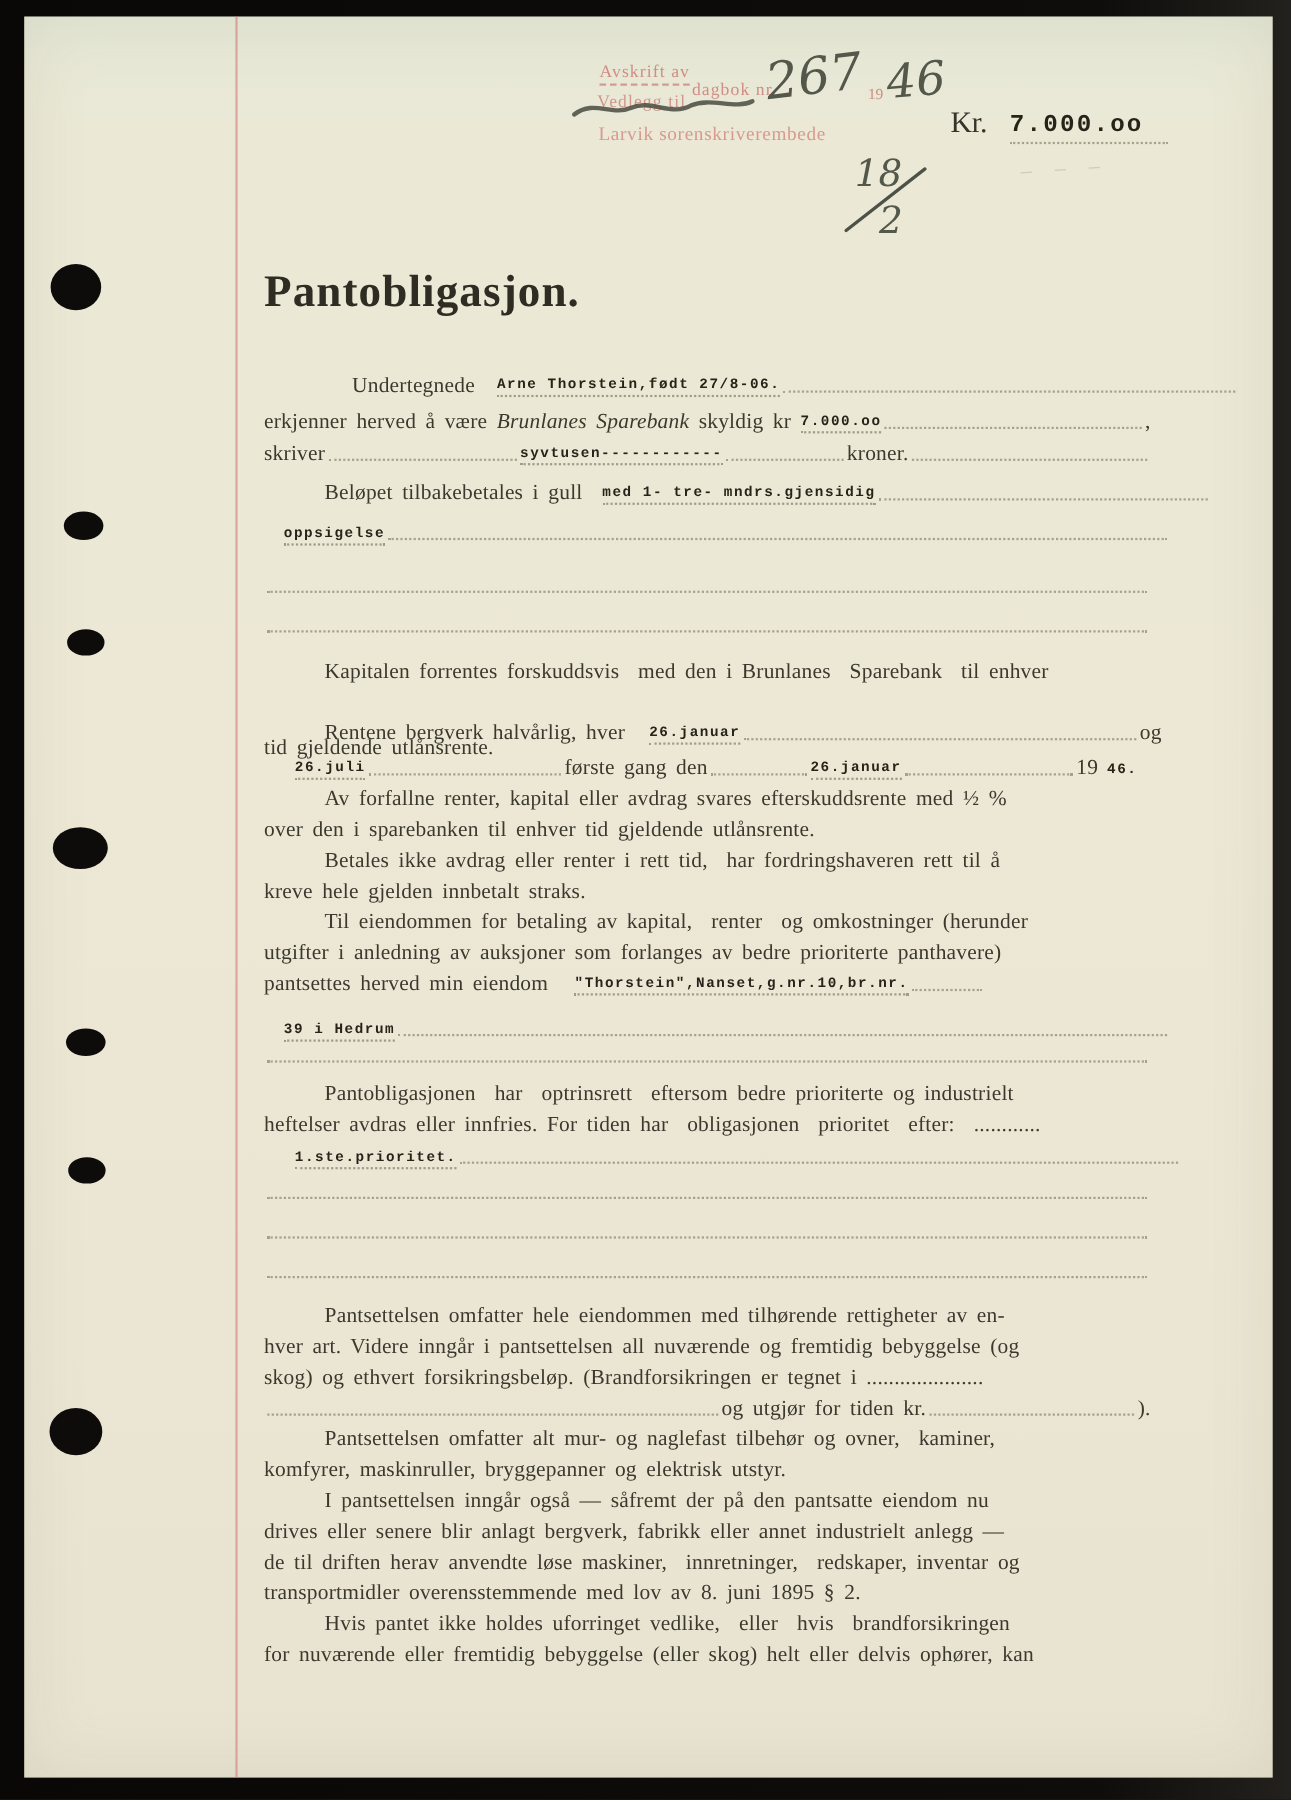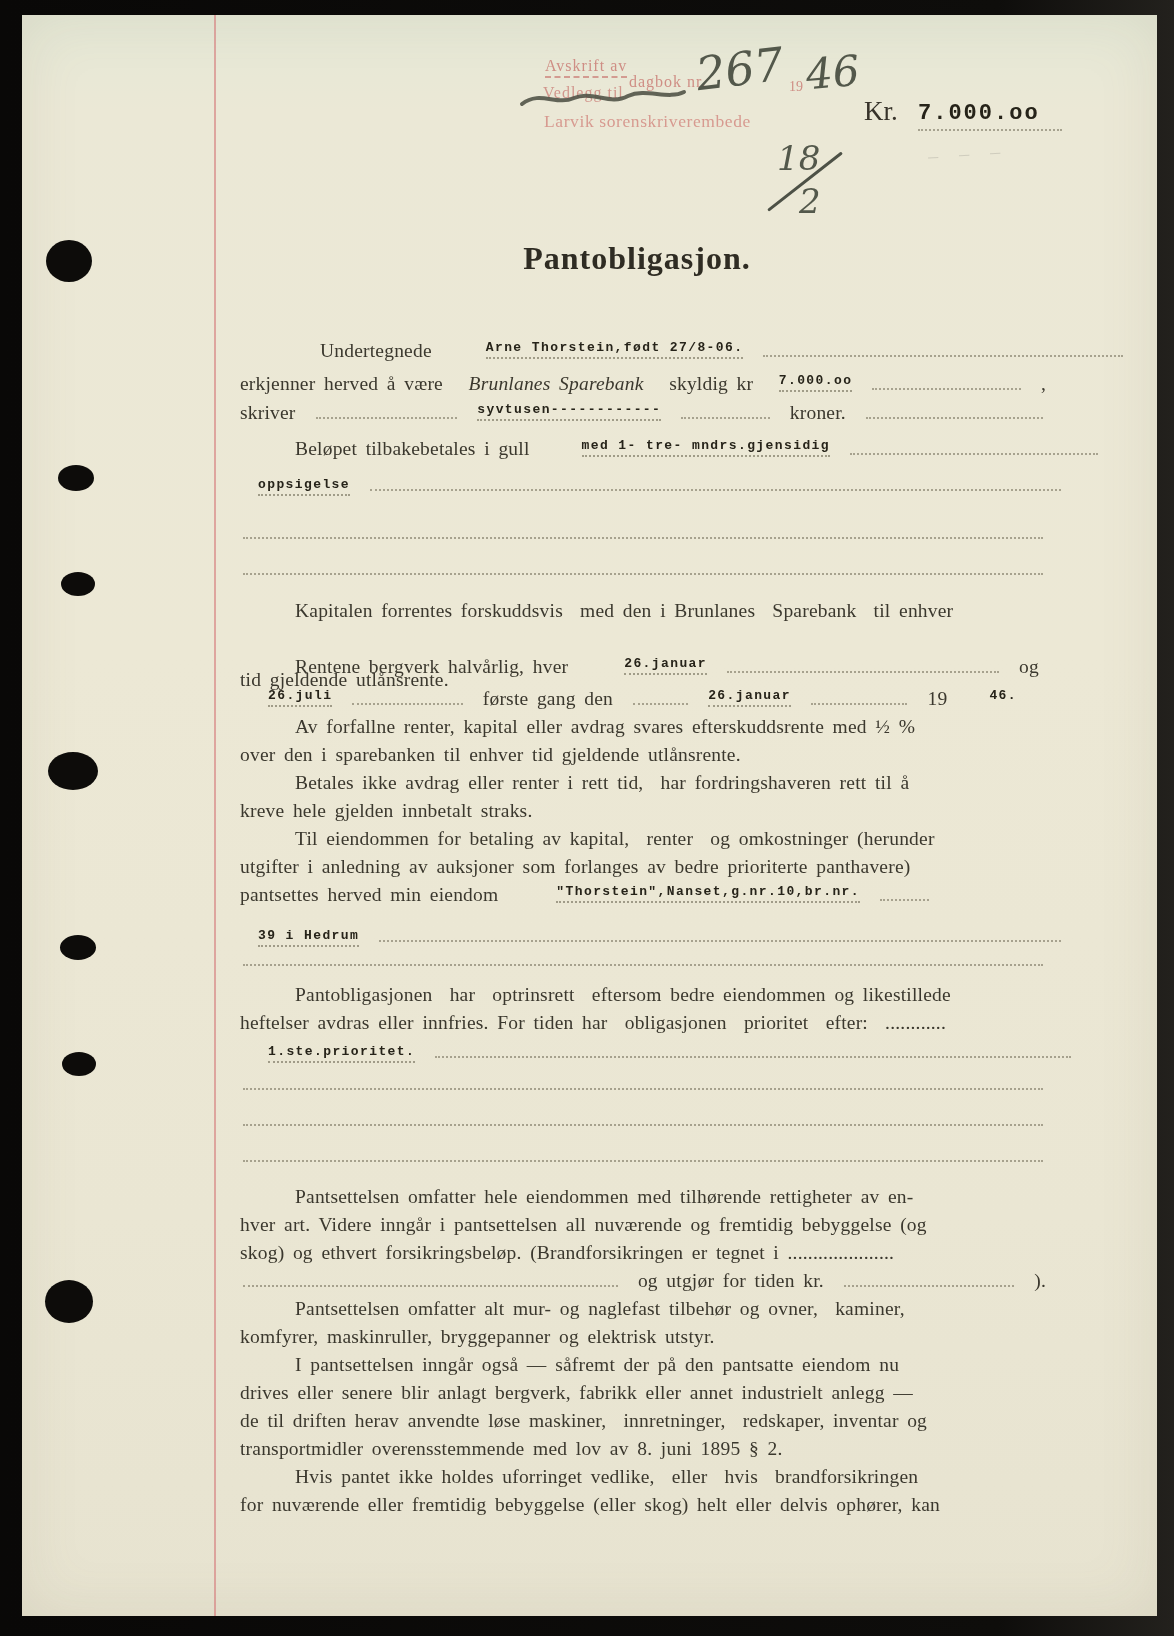--- a/index.html
+++ b/index.html
@@ -7,34 +7,34 @@
          background:linear-gradient(90deg,#090807 0%,#0e0d0b 85%,#23211d 100%);
          font-family:"Liberation Serif",serif;}
   .paper{position:absolute;left:22px;top:15px;width:1135px;height:1601px;
          background:linear-gradient(180deg,#e5e8d6 0%,#ebe8d6 6%,#ece8d5 40%,#eae6d3 75%,#e7e3d0 100%);
          box-shadow:inset 0 0 60px rgba(120,115,90,.12);}
   .margin-line{position:absolute;left:214px;top:15px;width:2px;height:1601px;
          background:rgba(213,125,125,.62);}
   .hole{position:absolute;background:#0d0c0a;border-radius:50%;}
 
   
-  .line{position:absolute;left:240px;width:806px;display:flex;align-items:flex-start;
-        font-size:19.5px;color:#3b382e;word-spacing:3.5px;letter-spacing:.2px;white-space:pre;gap:17px;}
+  .line{position:absolute;left:240px;width:806px;display:flex;align-items:center;
+        font-size:19.5px;color:#3b382e;word-spacing:3.5px;letter-spacing:.2px;white-space:pre;}
   .seg-p{font-family:"Liberation Serif",serif;flex-shrink:0;}
   .seg-i{font-family:"Liberation Serif",serif;font-style:italic;flex-shrink:0;}
   .seg-t{font-family:"Liberation Mono","DejaVu Sans Mono",monospace;font-weight:700;
          font-size:13px;letter-spacing:1.4px;color:#262319;word-spacing:0;flex-shrink:0;}
   .seg-u{border-bottom:2px dotted rgba(98,92,72,.55);padding-bottom:2px;}
   .fill{flex-grow:1;align-self:flex-end;border-bottom:2px dotted rgba(98,92,72,.5);
         height:2px;margin:0 3px 5px 3px;}
   .gap{display:inline-block;flex-shrink:0;}
 
   
-  .title{position:absolute;left:252px;top:240px;width:770px;text-align:center;
-         font-size:32px;font-weight:700;color:#2f2c23;letter-spacing:1px;}
+  .title{position:absolute;left:240px;top:240px;width:770px;text-align:left;
+         font-size:41px;font-weight:700;color:#2f2c23;letter-spacing:1px;}
 
   
   .red{color:#cf8e85;font-family:"Liberation Serif",serif;position:absolute;}
   .stamp-copy{left:545px;top:57px;font-size:16px;letter-spacing:1px;
         border-bottom:2px dashed rgba(205,135,128,.8);padding-bottom:1px;}
   .stamp-attach{left:543px;top:84px;font-size:16px;letter-spacing:1px;opacity:.9;}
   .stamp-journal{left:629px;top:73px;font-size:16px;letter-spacing:1px;}
   .stamp-office{left:544px;top:111px;font-size:17.5px;letter-spacing:.6px;color:#d79a90;}
   .stamp-year{left:789px;top:79px;font-size:14px;}
 
@@ -108,21 +108,21 @@
       <div class="line" style="top: 688px; padding-left: 28px;"><span class="seg-t seg-u">26.juli</span><span class="fill" style="flex-grow: 4;"></span><span class="seg-p">første gang den</span><span class="fill" style="flex-grow: 2;"></span><span class="seg-t seg-u">26.januar</span><span class="fill" style="flex-grow: 3.5;"></span><span class="seg-p">19</span><span class="gap" style="width: 8px;"></span><span class="seg-t">46.</span><span class="gap" style="width: 40px;"></span></div>
       <div class="line" style="top: 716px; padding-left: 55px;"><span class="seg-p">Av forfallne renter, kapital eller avdrag svares efterskuddsrente med ½ %</span></div>
       <div class="line" style="top: 744px;"><span class="seg-p">over den i sparebanken til enhver tid gjeldende utlånsrente.</span></div>
       <div class="line" style="top: 772px; padding-left: 55px;"><span class="seg-p">Betales ikke avdrag eller renter i rett tid,  har fordringshaveren rett til å</span></div>
       <div class="line" style="top: 800px;"><span class="seg-p">kreve hele gjelden innbetalt straks.</span></div>
       <div class="line" style="top: 828px; padding-left: 55px;"><span class="seg-p">Til eiendommen for betaling av kapital,  renter  og omkostninger (herunder</span></div>
       <div class="line" style="top: 856px;"><span class="seg-p">utgifter i anledning av auksjoner som forlanges av bedre prioriterte panthavere)</span></div>
       <div class="line" style="top: 884px;"><span class="seg-p">pantsettes herved min eiendom</span><span class="gap" style="width: 24px;"></span><span class="seg-t seg-u">"Thorstein",Nanset,g.nr.10,br.nr.</span><span class="fill" style="flex-grow: 0.3;"></span></div>
       <div class="line" style="top: 928px; padding-left: 18px;"><span class="seg-t seg-u">39 i Hedrum</span><span class="fill" style="flex-grow: 1;"></span></div>
       <div class="line" style="top: 962px;"><span class="fill" style="flex-grow: 1;"></span></div>
-      <div class="line" style="top: 984px; padding-left: 55px;"><span class="seg-p">Pantobligasjonen  har  optrinsrett  eftersom bedre eiendommen og likestillede</span></div>
+      <div class="line" style="top: 984px; padding-left: 55px;"><span class="seg-p">Pantobligasjonen  har  optrinsrett  eftersom bedre prioriterte og industrielt</span></div>
       <div class="line" style="top: 1012px;"><span class="seg-p">heftelser avdras eller innfries. For tiden har  obligasjonen  prioritet  efter:  ............</span></div>
       <div class="line" style="top: 1044px; padding-left: 28px;"><span class="seg-t seg-u">1.ste.prioritet.</span><span class="fill" style="flex-grow: 1;"></span></div>
       <div class="line" style="top: 1086px;"><span class="fill" style="flex-grow: 1;"></span></div>
       <div class="line" style="top: 1122px;"><span class="fill" style="flex-grow: 1;"></span></div>
       <div class="line" style="top: 1158px;"><span class="fill" style="flex-grow: 1;"></span></div>
       <div class="line" style="top: 1186px; padding-left: 55px;"><span class="seg-p">Pantsettelsen omfatter hele eiendommen med tilhørende rettigheter av en-</span></div>
       <div class="line" style="top: 1214px;"><span class="seg-p">hver art. Videre inngår i pantsettelsen all nuværende og fremtidig bebyggelse (og</span></div>
       <div class="line" style="top: 1242px;"><span class="seg-p">skog) og ethvert forsikringsbeløp. (Brandforsikringen er tegnet i .....................</span></div>
       <div class="line" style="top: 1270px;"><span class="fill" style="flex-grow: 2.2;"></span><span class="seg-p">og utgjør for tiden kr.</span><span class="fill" style="flex-grow: 1;"></span><span class="seg-p">).</span></div>
       <div class="line" style="top: 1298px; padding-left: 55px;"><span class="seg-p">Pantsettelsen omfatter alt mur- og naglefast tilbehør og ovner,  kaminer,</span></div>

